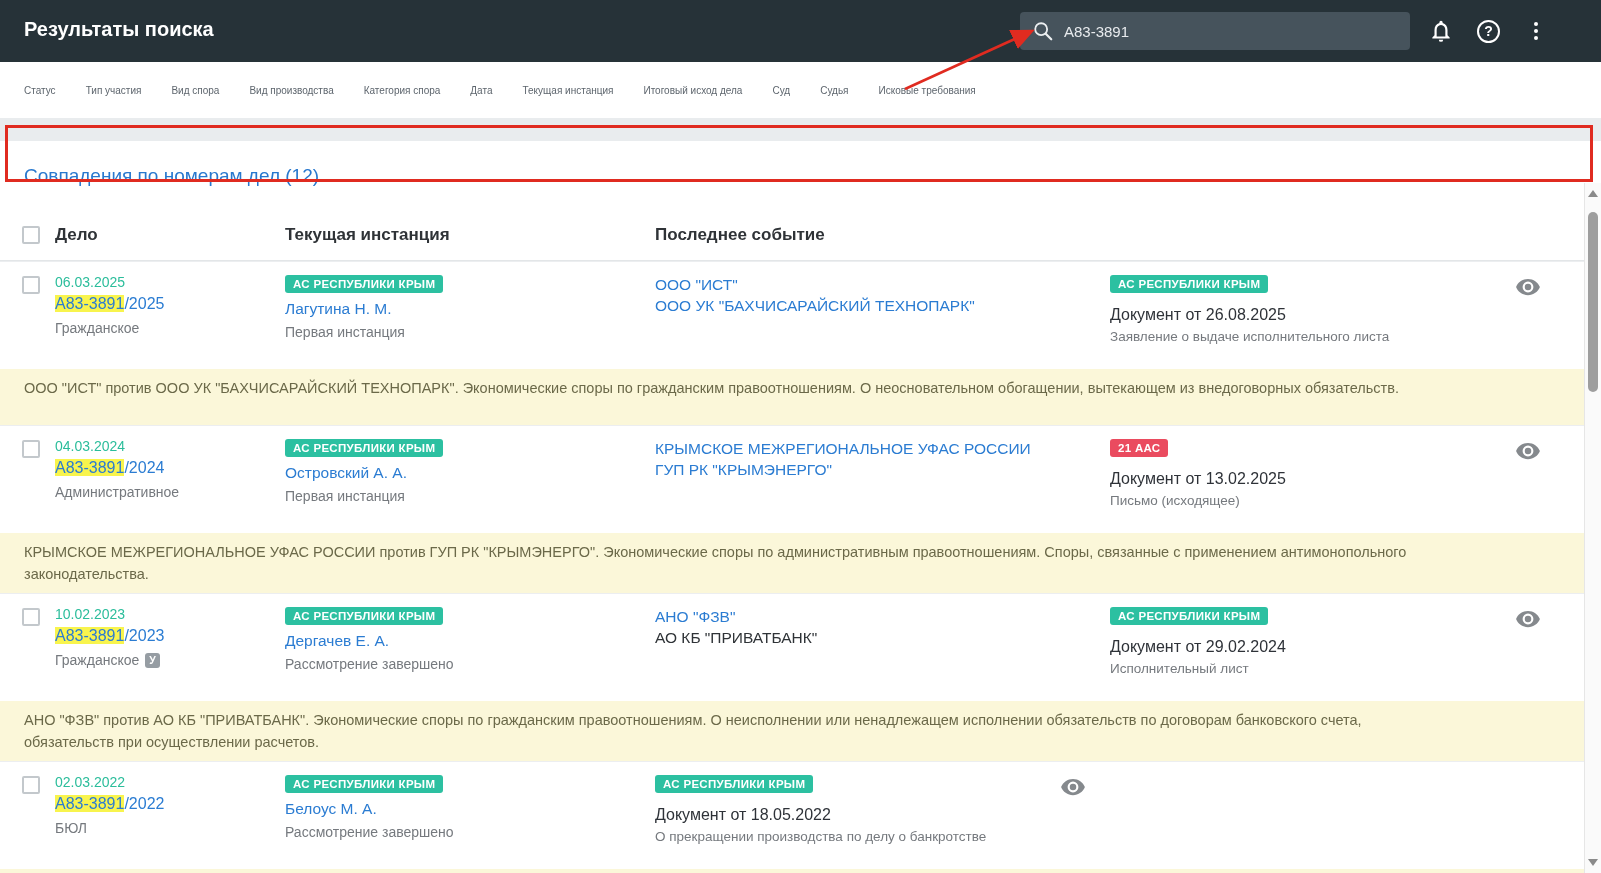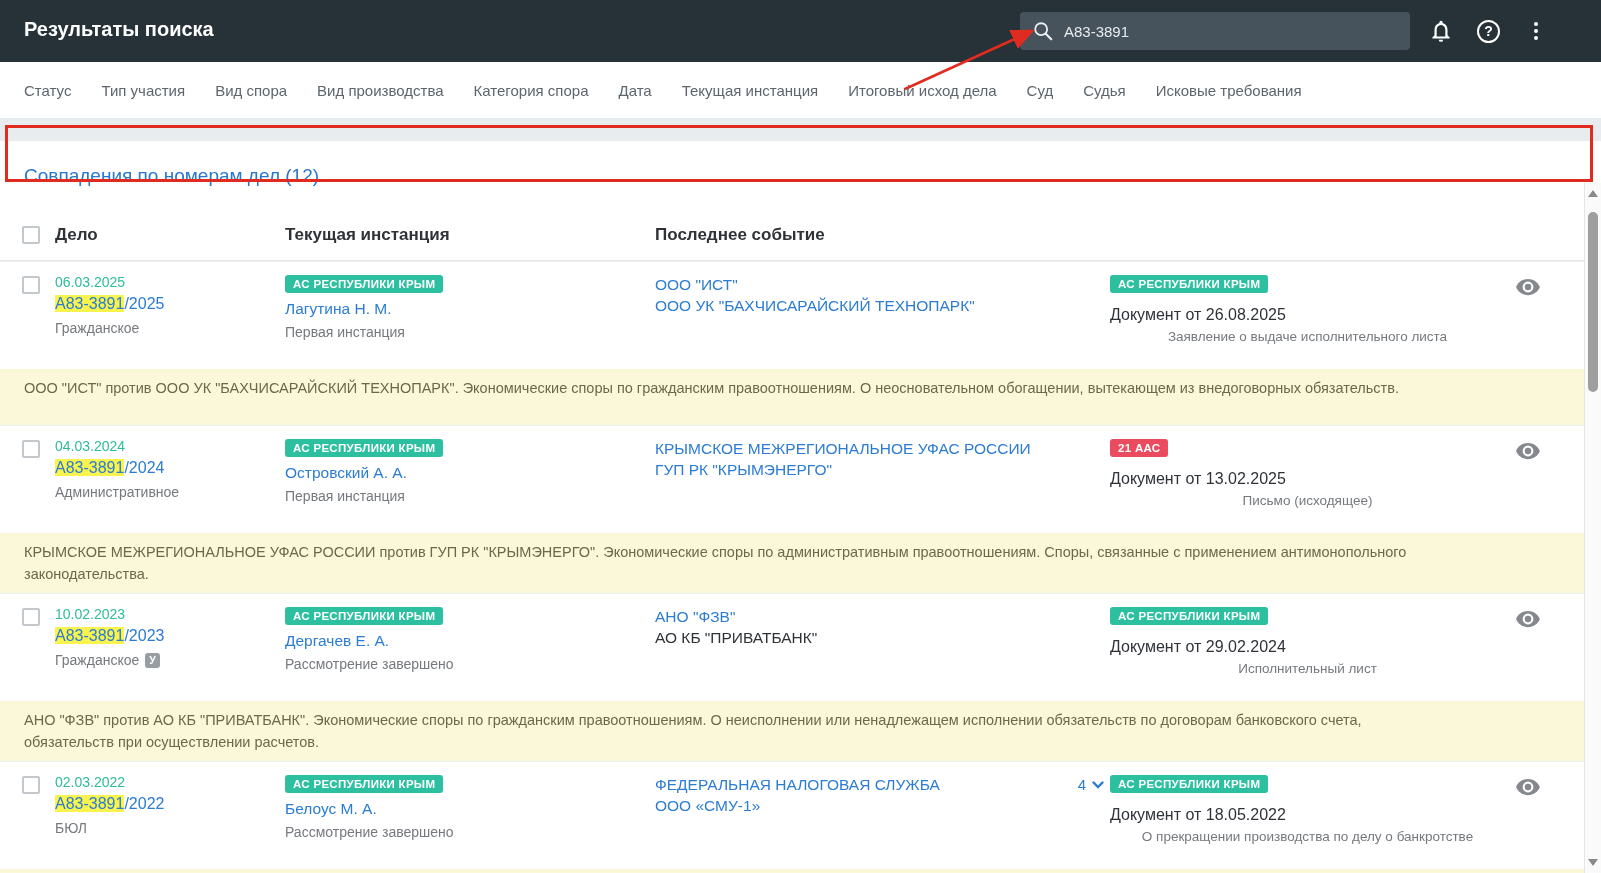--- a/index.html
+++ b/index.html
@@ -23,21 +23,21 @@
   .dots i { width:4px; height:4px; border-radius:50%; background:#fff; }
 
   
   .tabs-row { height:64px; background:#fff; display:flex; align-items:stretch; padding-left:24px; gap:26px; }
   .tab { display:flex; align-items:center; font-size:13.5px; font-weight:700; letter-spacing:.4px;
          color:#8c9196; border-bottom:3px solid transparent; cursor:pointer; }
   .tab.active { color:#1e7ce0; border-bottom-color:#1e7ce0; }
 
   
   .filter-row { height:56px; background:#fff; display:flex; align-items:center; padding-left:24px; gap:30px; }
-  .filter-item { font-size:15px; color:#5d656d; cursor:pointer; white-space:nowrap; }
+  .filter-item { font-size:10px; color:#5d656d; cursor:pointer; white-space:nowrap; }
 
   .gray-gap { height:23px; background:#e9ecee; }
 
   
   .content { width:1584px; background:#fff; }
   .section-title { padding:24px 0 0 24px; height:68px; color:#2878ce; font-size:19px; }
 
   .thead { height:52px; display:flex; align-items:center; border-bottom:1px solid #e3e6e8;
            font-weight:700; font-size:17px; color:#2f3337; }
   .cell-check { width:55px; padding-left:22px; }
@@ -65,21 +65,21 @@
   .court-badge.red { background:#ea4b5f; }
   .judge { font-size:15.5px; color:#2b7cd2; margin-bottom:6px; cursor:pointer; }
   .stage { font-size:14px; color:#75797e; }
 
   .participant { font-size:15.5px; color:#2b7cd2; line-height:21px; cursor:pointer; }
   .participant.plain { color:#2f3337; cursor:default; }
   .expander { position:absolute; right:6px; top:2px; display:flex; align-items:center; gap:6px;
               color:#2b7cd2; font-size:15px; cursor:pointer; }
 
   .event-title { font-size:16px; color:#2e3238; margin:6px 0 5px; }
-  .event-sub { font-size:13.5px; color:#75797e;text-align:center; }
+  .event-sub { font-size:13.5px; color:#75797e; }
 
   .eye-btn { cursor:pointer; display:inline-block; }
 
   .desc-row { background:#fbf7d9; color:#6b6949; font-size:14.5px; line-height:22px;
               padding:8px 130px 8px 24px; min-height:56px; }
   .desc-row.cut { min-height:12px; height:12px; padding:0 24px; overflow:hidden; }
 
   
   .scrollbar { position:absolute; right:0; top:183px; width:17px; height:690px;
                background:#fafafa; border-left:1px solid #e6e6e6; }
@@ -271,30 +271,20 @@
         <div class="case-num"><span class="hl">А83-3891</span><span>/2022</span></div>
         <div class="case-type">
             <span>БЮЛ</span>
           </div>
       </div>
       <div class="cell-instance">
         <span class="court-badge">АС РЕСПУБЛИКИ КРЫМ</span>
         <div class="judge">Белоус М. А.</div>
         <div class="stage">Рассмотрение завершено</div>
       </div>
-      <div class="cell-participants">
-        <div class="participant">ФЕДЕРАЛЬНАЯ НАЛОГОВАЯ СЛУЖБА</div>
-        <div class="participant">ООО «СМУ-1»</div>
-        <div class="expander">
-          <span>4</span>
-          <svg width="12" height="8" viewBox="0 0 12 8">
-            <path d="M1.5 1.5 L6 6 L10.5 1.5" stroke="#2b7cd2" stroke-width="2.4" fill="none" stroke-linecap="round"></path>
-          </svg>
-        </div>
-      </div>
       <div class="cell-event">
         <span class="court-badge">АС РЕСПУБЛИКИ КРЫМ</span>
         <div class="event-title">Документ от 18.05.2022</div>
         <div class="event-sub">О прекращении производства по делу о банкротстве</div>
       </div>
       <div class="cell-eye">
         <span class="eye-btn">
           <svg width="26" height="26" viewBox="0 0 24 24" fill="#85898d">
             <path d="M12 4.5C7 4.5 2.7 7.6 1 12c1.7 4.4 6 7.5 11 7.5s9.3-3.1 11-7.5c-1.7-4.4-6-7.5-11-7.5zM12 17a5 5 0 1 1 0-10 5 5 0 0 1 0 10zm0-8a3 3 0 1 0 0 6 3 3 0 0 0 0-6z"></path>
           </svg>

